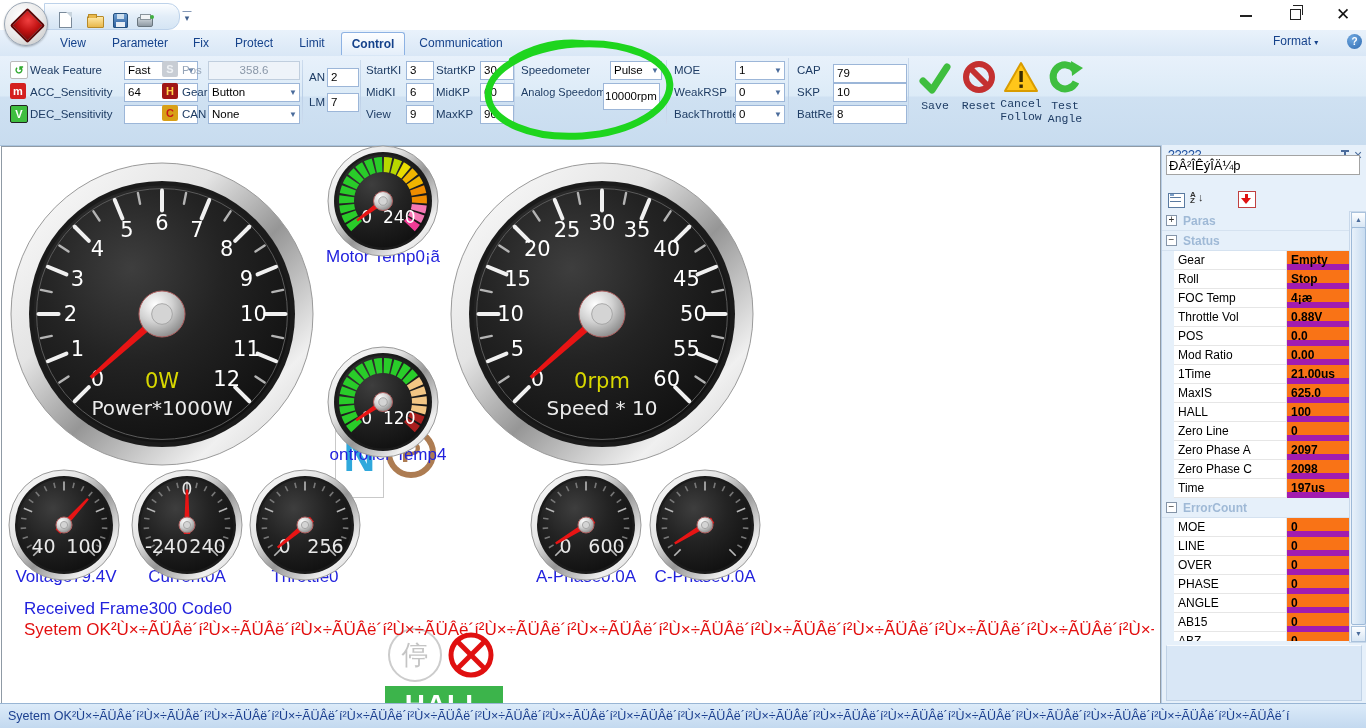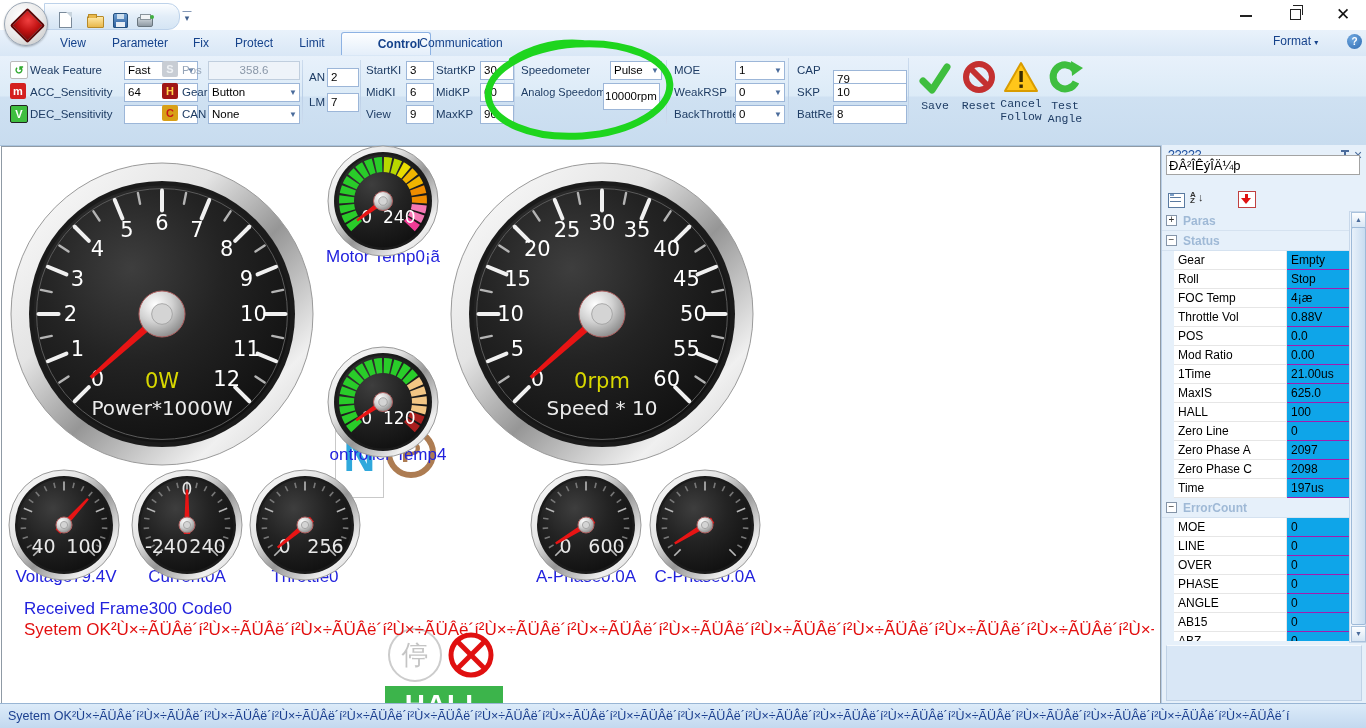--- a/index.html
+++ b/index.html
@@ -36,21 +36,21 @@
   .qmore{left:182px;top:8px;width:10px;height:14px;color:#3e5e8c;font-size:9px;line-height:7px;text-align:center;cursor:default;}
   .winbtn{top:6px;width:30px;height:18px;text-align:center;color:#111;}
   .minglyph{display:inline-block;width:12px;height:2px;background:#222;margin-top:8px;}
   .restglyph{display:inline-block;position:relative;width:9px;height:9px;border:1.5px solid #222;margin-top:3px;background:#fff;}
   .restglyph:before{content:"";position:absolute;left:2px;top:-5px;width:9px;height:9px;border:1.5px solid #222;border-bottom:none;border-left:none;}
   .closeglyph{font-size:17px;line-height:17px;color:#111;}
   
   .tabrow{left:0;top:30px;width:1366px;height:26px;background:linear-gradient(#e9f2fb,#d9e7f6);}
   .tab{top:2px;height:22px;line-height:22px;text-align:center;color:#15428b;font-size:12px;cursor:default;}
   .tab.sel{background:linear-gradient(#fdfeff,#eef5fc 60%,#e4eefa);border:1px solid #8db2e3;border-bottom:none;
-        border-radius:3px 3px 0 0;font-weight:bold;padding-left:26px;}
+        border-radius:3px 3px 0 0;font-weight:bold;}
   .fmt{color:#15428b;}
   .helpicon{width:15px;height:15px;border-radius:50%;background:radial-gradient(circle at 35% 30%,#6fa8e0,#2f6ab0);
         color:#fff;font-size:10px;font-weight:bold;text-align:center;line-height:15px;}
   
   .ribbon{left:0;top:56px;width:1366px;height:89px;
         background:linear-gradient(#e8f1fb,#dcebf7 45%,#cfe1f2 46%,#c8dcef);border-bottom:1px solid #a9c4de;}
   .rlabel{font-size:11.5px;color:#1e3c64;white-space:nowrap;height:16px;line-height:16px;}
   .dis{color:#96a5b8;}
   .inp,.dd{background:#fff;border:1px solid #9cb6d8;height:17px;line-height:17px;font-size:11.5px;color:#000;
         padding:0 3px;white-space:nowrap;overflow:hidden;}
@@ -94,21 +94,21 @@
   .redarr:after{content:"";position:absolute;left:2px;top:6px;border:5px solid transparent;border-top:6px solid #e01010;}
   .grid{left:0px;top:66px;width:187px;height:430px;overflow:hidden;background:#e6f0fa;}
   .gcat{display:flex;align-items:center;height:19px;background:#e6f0fa;border-bottom:1px solid #d5e2f0;}
   .gcat .nm{color:#9fb9d6;font-weight:bold;font-size:12px;margin-left:6px;}
   .pmbox{width:9px;height:9px;border:1px solid #8494a8;background:#fff;color:#333;font-size:10px;
         line-height:7px;text-align:center;margin-left:4px;flex:none;}
   .grow{display:flex;height:19px;background:#e6f0fa;font-size:12px;}
   .grow .gut{width:12px;flex:none;}
   .grow .lc{width:108px;flex:none;background:#fff;border-bottom:1px solid #e6e6e6;border-right:1px solid #e6e6e6;
         color:#000;line-height:18px;padding-left:4px;white-space:nowrap;overflow:hidden;}
-  .grow .vc{flex:1;background:#0ea5e9;border-bottom:1px solid #a21caf;color:#000;line-height:18px;padding-left:4px;white-space:nowrap;}
+  .grow .vc{flex:1;background:#f97316;border-bottom:6px solid #a21caf;color:#000;line-height:18px;padding-left:4px;white-space:nowrap;font-weight:bold;}
   .sbar{left:187px;top:66px;width:15px;height:430px;background:#eef4fb;border:1px solid #c8d8ea;}
   .sarrow{left:1px;width:13px;height:14px;background:linear-gradient(#fdfeff,#d8e6f4);border:1px solid #aac2dc;
         color:#4a6b9b;font-size:7px;text-align:center;line-height:13px;}
   .sthumb{left:1px;width:13px;background:linear-gradient(90deg,#e8f1fa,#c8dcf0);border:1px solid #9ebad8;border-radius:2px;}
   .pdesc{left:4px;top:500px;width:194px;height:54px;background:#d9e7f6;border:1px solid #c0d2e6;border-top:1px solid #f5f9fd;}
   
   .statusbar{left:0;top:703px;width:1366px;height:25px;background:linear-gradient(#dcebf9,#c2d8ef);
         border-top:1px solid #98b5d4;color:#1b3f8f;font-size:12.5px;line-height:24px;white-space:nowrap;overflow:hidden;}
   .noselect{user-select:none;}
 </style>
@@ -205,21 +205,21 @@
 
     <span class="abs rlabel" style="left:674px;top:6px">MOE</span>
     <div class="abs dd" style="left:735px;top:5px;width:42px"><span>1</span><span class="arr">▼</span></div>
     <span class="abs rlabel" style="left:674px;top:28px">WeakRSP</span>
     <div class="abs dd" style="left:735px;top:27px;width:42px"><span>0</span><span class="arr">▼</span></div>
     <span class="abs rlabel" style="left:674px;top:50px">BackThrottle</span>
     <div class="abs dd" style="left:735px;top:49px;width:42px"><span>0</span><span class="arr">▼</span></div>
     <div class="abs vsep" style="left:788px;top:2px;height:70px"></div>
 
     <span class="abs rlabel" style="left:797px;top:6px">CAP</span>
-    <div class="abs inp" style="left:833px;top:14px;width:66px">79</div>
+    <div class="abs inp" style="left:833px;top:8px;width:66px">79</div>
     <span class="abs rlabel" style="left:797px;top:28px">SKP</span>
     <div class="abs inp" style="left:833px;top:27px;width:66px">10</div>
     <span class="abs rlabel" style="left:797px;top:50px">BattRes</span>
     <div class="abs inp" style="left:833px;top:49px;width:66px">8</div>
     <div class="abs vsep" style="left:908px;top:2px;height:70px"></div>
 
     <div class="abs cpubtn" style="left:912px;top:4px">
       <svg width="36" height="36">
           <path d="M6 21 L15 30 L30 7" fill="none" stroke="#3fbe3f" stroke-width="7" stroke-linecap="round" stroke-linejoin="round"></path>
         </svg>

